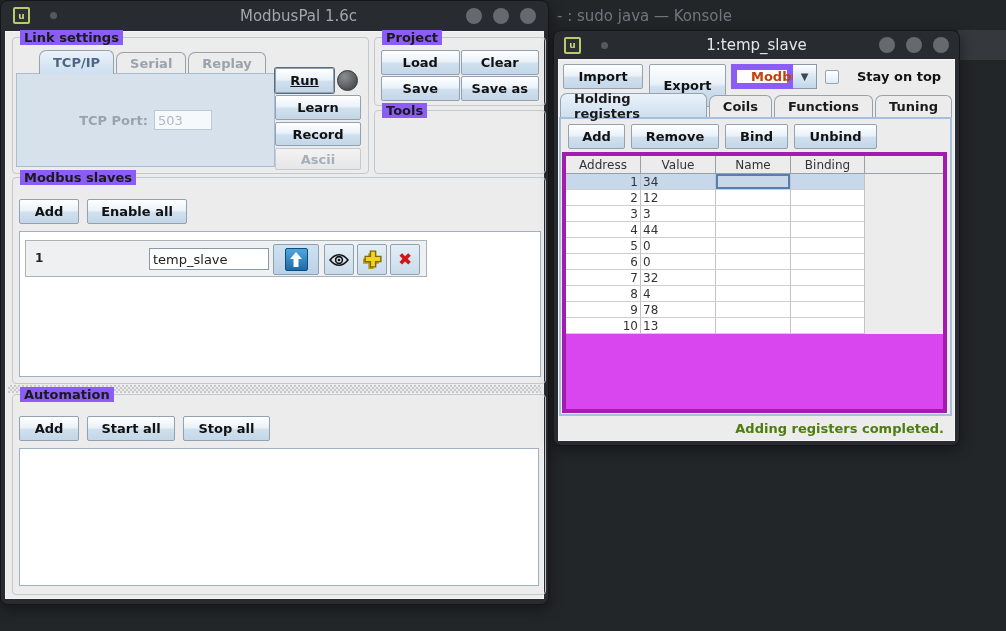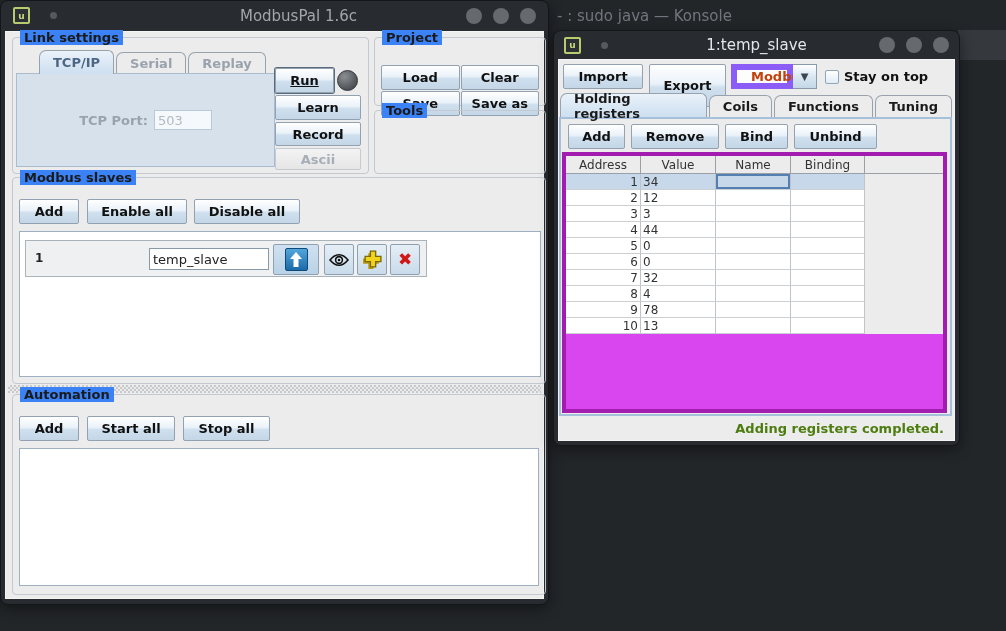--- a/index.html
+++ b/index.html
@@ -21,21 +21,21 @@
   .win-circle { width:16px; height:16px; border-radius:50%; background:#66696d; }
   .win-body { position:absolute; left:4px; right:4px; top:30px; bottom:5px; background:#ececec; border:1px solid #f4f4f4; }
 
   
   .btn { display:flex; align-items:center; justify-content:center; font-size:13px; font-weight:bold; color:#111;
          background:linear-gradient(#ffffff,#eaf2f9 45%,#cfdfee 55%,#c4d7e7); border:1px solid #93a1b0; border-radius:2px;
          position:absolute; cursor:default; }
   .btn.disabled { background:linear-gradient(#f3f3f3,#e6e6e6); color:#a6afb8; border-color:#c4cacf; }
   .btn.default-btn { box-shadow:0 0 0 1px #5a6b7c; }
   .group { position:absolute; border:1px solid #c3c9cf; border-radius:4px; }
-  .group > .gtitle { position:absolute; top:-8px; left:7px; background:#3b82f6; padding:0 4px; font-size:13px; font-weight:bold; color:#1a1a1a; }
+  .group > .gtitle { position:absolute; top:-8px; left:7px; background:#8b5cf6; padding:0 4px; font-size:13px; font-weight:bold; color:#1a1a1a; }
   .tabs { position:absolute; display:flex; align-items:flex-end; }
   .tab { height:22px; display:flex; align-items:center; padding:0 13px; font-size:13px; font-weight:bold;
          border:1px solid #98a2ac; border-bottom:none; border-radius:7px 6px 0 0; margin-right:2px; background:#ececec; color:#9aa3ad; }
   .tab.dark { color:#1a1a1a; }
   .tab.selected { background:linear-gradient(#eaf2fa,#cddff0); height:24px; z-index:3; }
   .left-tab.selected { color:#4d6785; }
   .tfield { font-family:"DejaVu Sans", sans-serif; font-size:13px; color:#222; background:#fff; border:1px solid #8a99a8; padding:0 3px; }
   .tfield:disabled { background:#f6f9fc; border-color:#b7c9da; color:#b2bac2; }
   .led { position:absolute; width:21px; height:21px; border-radius:50%; border:1px solid #2e3236;
          background:radial-gradient(circle at 35% 30%, #8b8f93, #4e5256 72%); }
@@ -112,37 +112,36 @@
       </div>
       <div class="btn default-btn" style="left:262px;top:30px;width:59px;height:25px;text-decoration:underline;">Run</div>
       <div class="led" style="left:324px;top:32px;"></div>
       <div class="btn" style="left:262px;top:57px;width:86px;height:25px;">Learn</div>
       <div class="btn" style="left:262px;top:84px;width:86px;height:24px;">Record</div>
       <div class="btn disabled" style="left:262px;top:110px;width:86px;height:22px;">Ascii</div>
     </div>
 
     <div class="group" style="left:368px;top:5px;width:172px;height:69px;padding-left:11px;">
       <span class="gtitle">Project</span>
-      <div style="position:absolute;left:6px;top:27px;right:6px;display:grid;grid-template-columns:1fr 1fr;grid-auto-rows:25px;gap:1px;">
+      <div style="position:absolute;left:6px;top:12px;right:6px;display:grid;grid-template-columns:1fr 1fr;grid-auto-rows:25px;gap:1px;">
         <div class="btn" style="position:relative;">Load</div>
         <div class="btn" style="position:relative;">Clear</div>
         <div class="btn" style="position:relative;">Save</div>
         <div class="btn" style="position:relative;">Save as</div>
       </div>
     </div>
 
     <div class="group" style="left:368px;top:78px;width:172px;height:64px;">
       <span class="gtitle">Tools</span>
     </div>
 
     <div class="group" style="left:6px;top:145px;width:534px;height:207px;">
       <span class="gtitle">Modbus slaves</span>
       <div class="btn" style="left:6px;top:21px;width:60px;height:25px;">Add</div>
       <div class="btn" style="left:74px;top:21px;width:100px;height:25px;">Enable all</div>
-      <div class="btn" style="left:181px;top:21px;width:106px;height:25px;">Disable all</div>
       <div class="listpanel" style="left:6px;top:53px;width:522px;height:146px;">
         <div class="slave-row">
           <span class="slave-id">1</span>
           <input class="tfield" style="position: absolute; left: 123px; top: 7px; width: 120px; height: 22px;" value="temp_slave">
           <div class="icon-btn toggle-on" style="left:247px;width:46px;">
             <div class="arrow-tile">
                 <div class="arrow-head"></div>
                 <div class="arrow-stem"></div>
               </div>
           </div>
@@ -191,21 +190,21 @@
     </div>
   </div>
   <div class="win-body" style="top:28px;bottom:4px;">
 
     <div class="btn" style="left:4px;top:4px;width:80px;height:25px;">Import</div>
     <div class="btn" style="left:90px;top:4px;width:77px;height:43px;">Export</div>
     <div class="combo" style="left:172px;top:4px;">
       <div class="combo-field">Modbus</div>
       <div class="combo-arrow">▼</div>
     </div>
-    <div style="position:absolute;left:266px;top:4px;height:25px;display:flex;align-items:center;gap:5px;">
+    <div style="position:absolute;left:266px;top:4px;height:25px;display:flex;align-items:center;gap:18px;">
       <div class="checkbox"></div>
       <span style="font-size:13px;font-weight:bold;color:#111;">Stay on top</span>
     </div>
 
     <div class="tabs" style="left:1px;top:33px;">
       <div class="tab dark selected">Holding registers</div>
       <div class="tab dark">Coils</div>
       <div class="tab dark">Functions</div>
       <div class="tab dark">Tuning</div>
     </div>

